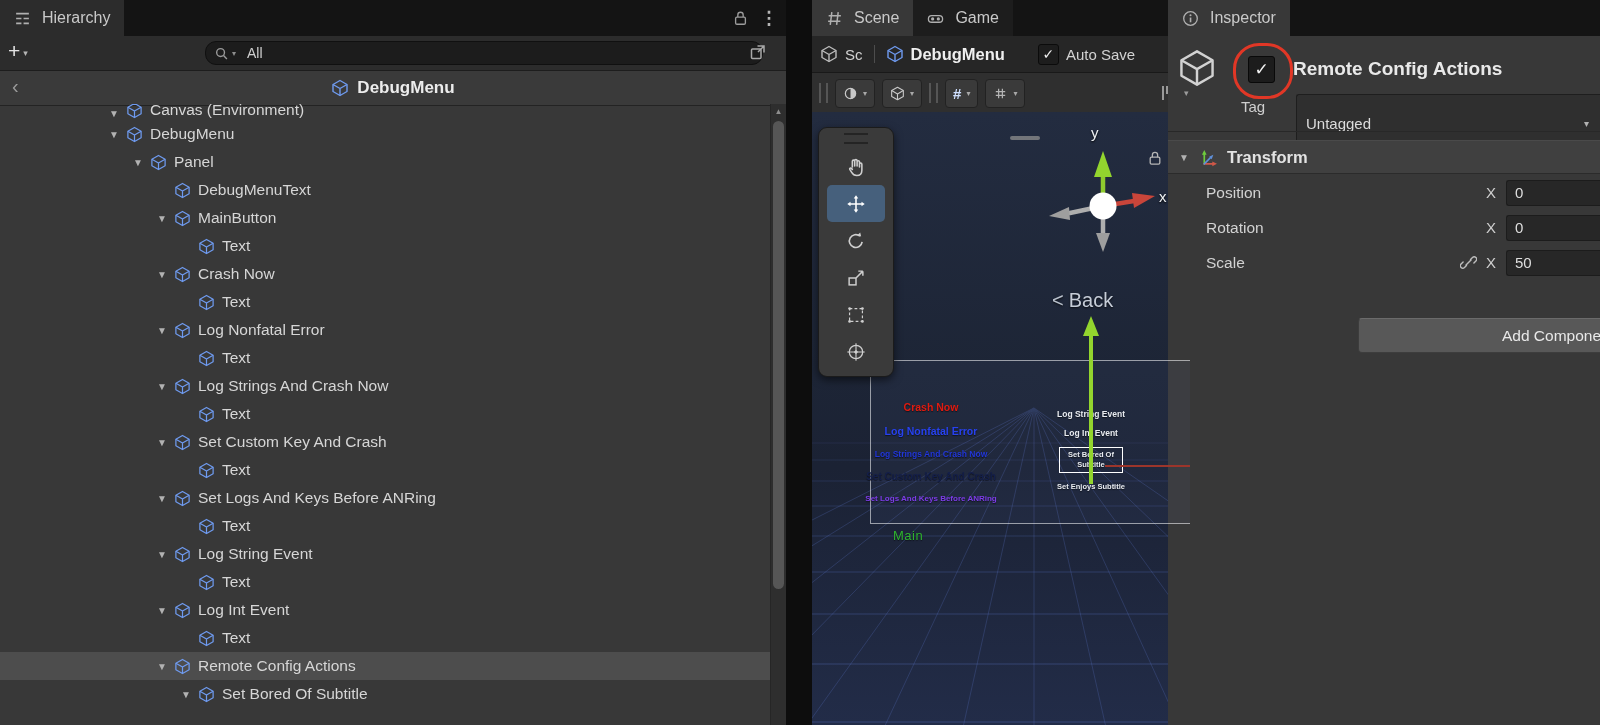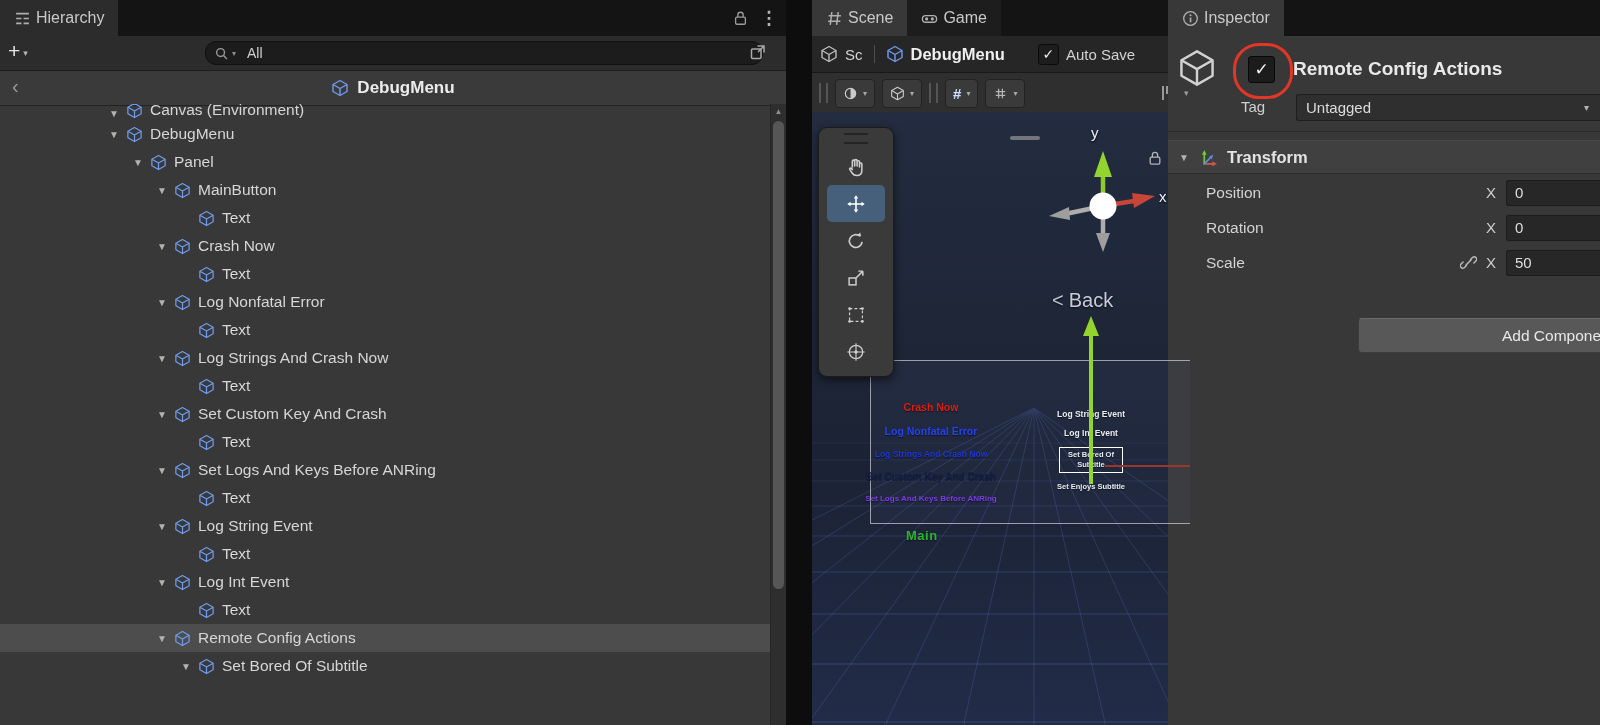--- a/index.html
+++ b/index.html
@@ -5,21 +5,21 @@
   html,body{margin:0;padding:0;background:#000;}
   .app{position:relative;width:1600px;height:725px;background:#0d0d0d;overflow:hidden;
        font-family:"Liberation Sans",sans-serif;color:#d4d4d4;-webkit-font-smoothing:antialiased;}
   .panel{position:absolute;top:0;bottom:0;background:#383838;overflow:hidden;}
   .hierarchy{left:0;width:786px;}
   .scene{left:788px;width:378px;margin-left:24px;}
   .inspector{left:1168px;width:432px;}
 
   
   .tabstrip{position:relative;height:36px;background:#141414;display:flex;align-items:stretch;}
-  .tab{display:flex;align-items:center;gap:5px;padding:4px 14px;font-size:16px;color:#c9c9c9;}
+  .tab{display:flex;align-items:center;gap:11px;padding:4px 14px;font-size:16px;color:#c9c9c9;}
   .tab .ticon{display:flex;width:17px;height:17px;color:#b0b0b0;}
   .tab .ticon svg{width:100%;height:100%;}
   .hierarchy .tab.active{background:#2c2c2c;}
   .scene .tab.active{background:#383838;}
   .inspector .tab.active{background:#383838;}
   .tab.inactive{background:#1d1d1d;}
   .strip-right{position:absolute;right:8px;top:0;height:36px;display:flex;align-items:center;gap:12px;}
   .mini-icon{display:flex;width:15px;height:16px;color:#9c9c9c;}
   .mini-icon svg{width:100%;height:100%;}
   .kebab{font-size:18px;color:#b5b5b5;font-weight:bold;line-height:1;}
@@ -114,36 +114,36 @@
   .g-left .g-btn{font-weight:bold;white-space:nowrap;text-shadow:0 1px 1px rgba(0,0,0,.5);}
   .g-left .g-btn:nth-child(1){font-size:10.5px;}
   .g-left .g-btn:nth-child(2){font-size:10.5px;}
   .g-left .g-btn:nth-child(3){font-size:8.5px;}
   .g-left .g-btn:nth-child(4){font-size:10px;}
   .g-left .g-btn:nth-child(5){font-size:8px;}
   .g-right{position:absolute;left:178px;top:48px;width:84px;display:flex;flex-direction:column;align-items:center;gap:9px;}
   .g-right .g-btn{color:#e8ebf0;font-size:8.5px;font-weight:bold;white-space:nowrap;text-shadow:0 1px 1px rgba(0,0,0,.5);}
   .g-right .g-btn:nth-child(4){font-size:7.5px;}
   .g-right .g-btn.boxed{white-space:normal;border:1px solid #fff;width:58px;padding:2px;font-size:7.5px;line-height:1.35;text-align:center;}
-  .g-main{position:absolute;left:94px;top:416px;z-index:4;font-size:13px;font-weight:bold;color:#2fb32f;
+  .g-main{position:absolute;left:81px;top:416px;z-index:4;font-size:13px;font-weight:normal;color:#2fb32f;
           letter-spacing:.5px;text-shadow:0 1px 1px rgba(0,0,0,.5);text-align:center;}
 
   
   .i-content{position:absolute;top:36px;left:0;right:0;bottom:0;background:#383838;}
   .i-cube{position:absolute;left:9px;top:12px;width:40px;height:40px;color:#d2d2d2;display:flex;}
   .i-cube svg{width:100%;height:100%;}
   .i-cube-caret{position:absolute;left:16px;top:52px;font-size:9px;color:#9c9c9c;}
   .i-check{position:absolute;left:80px;top:20px;width:25px;height:25px;background:#1c1c1c;border:1px solid #090909;
            border-radius:3px;color:#f2f2f2;font-size:17px;display:flex;align-items:center;justify-content:center;}
   .i-ring{position:absolute;left:65px;top:7px;width:54px;height:50px;border:3.5px solid #e13726;border-radius:26px;z-index:6;}
   .i-title{position:absolute;left:125px;top:22px;font-size:19px;font-weight:bold;color:#e9e9e9;}
   .i-tagrow{position:absolute;left:0;right:0;top:57px;height:28px;}
   .tag-label{position:absolute;left:73px;top:0;line-height:28px;font-size:15px;color:#cfcfcf;}
   .tag-dd{position:absolute;left:128px;right:0;top:1px;height:25px;background:#2f2f2f;border:1px solid #1e1e1e;
-          border-right:none;border-radius:3px 0 0 3px;display:flex;align-items:center;padding:0 9px;font-size:15px;color:#dcdcdc;}
+          border-right:none;border-radius:3px 0 0 3px;display:flex;align-items:center;padding:16px 9px;font-size:15px;color:#dcdcdc;}
   .tag-dd .caret{margin-left:auto;font-size:10px;color:#b2b2b2;padding-right:2px;}
   .i-div{position:absolute;left:0;right:0;top:95px;height:1px;background:#282828;}
   .t-head{position:absolute;left:0;right:0;top:104px;height:34px;background:#404040;border-top:1px solid #4a4a4a;
           border-bottom:1px solid #2b2b2b;display:flex;align-items:center;gap:9px;padding:0 10px;box-sizing:border-box;}
   .t-head .fold{width:12px;flex:0 0 12px;}
   .xform-icon{display:flex;width:19px;height:19px;}
   .xform-icon svg{width:100%;height:100%;}
   .t-title{font-size:16.5px;font-weight:bold;color:#e3e3e3;text-align:center;}
   .t-rows{position:absolute;left:0;right:0;top:139px;}
   .irow{display:grid;grid-template-columns:1fr 26px 20px 94px;align-items:center;height:35px;padding-left:38px;}
@@ -242,20 +242,30 @@
   </div>
         <div class="trow" style="padding-left: 130px;">
     <span class="fold">▼</span>
     <span class="cubeicon">
       <svg viewBox="0 0 18 18" fill="none" stroke="currentColor" stroke-width="1.3" stroke-linejoin="round">
         <path d="M9 1.5 L16 5.5 L16 12.5 L9 16.5 L2 12.5 L2 5.5 Z"></path>
         <path d="M2 5.5 L9 9.5 L16 5.5 M9 9.5 L9 16.5"></path>
       </svg>
     </span>
     <span class="tlabel">Panel</span>
+  </div>
+        <div class="trow" style="padding-left: 154px;">
+    <span class="fold" style="visibility: hidden;"></span>
+    <span class="cubeicon">
+      <svg viewBox="0 0 18 18" fill="none" stroke="currentColor" stroke-width="1.3" stroke-linejoin="round">
+        <path d="M9 1.5 L16 5.5 L16 12.5 L9 16.5 L2 12.5 L2 5.5 Z"></path>
+        <path d="M2 5.5 L9 9.5 L16 5.5 M9 9.5 L9 16.5"></path>
+      </svg>
+    </span>
+    <span class="tlabel">DebugMenuText</span>
   </div>
         <div class="trow" style="padding-left: 154px;">
     <span class="fold">▼</span>
     <span class="cubeicon">
       <svg viewBox="0 0 18 18" fill="none" stroke="currentColor" stroke-width="1.3" stroke-linejoin="round">
         <path d="M9 1.5 L16 5.5 L16 12.5 L9 16.5 L2 12.5 L2 5.5 Z"></path>
         <path d="M2 5.5 L9 9.5 L16 5.5 M9 9.5 L9 16.5"></path>
       </svg>
     </span>
     <span class="tlabel">MainButton</span>

